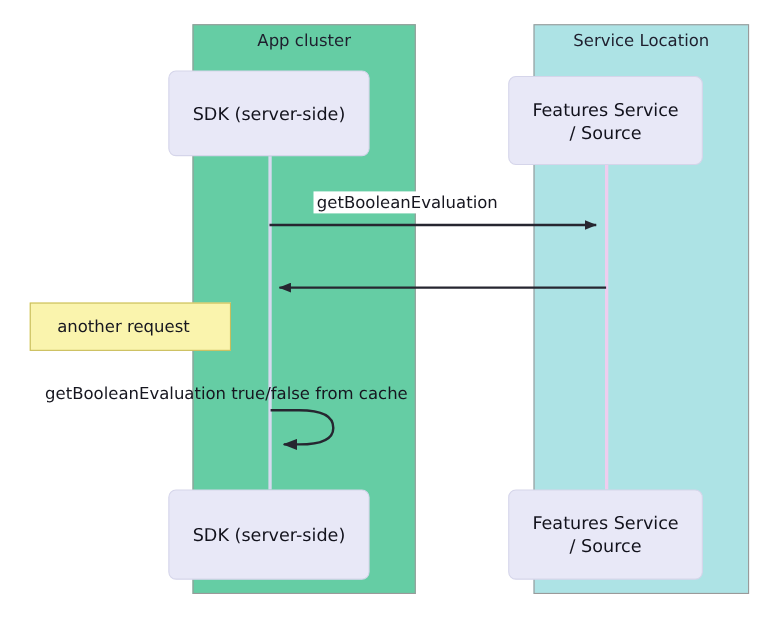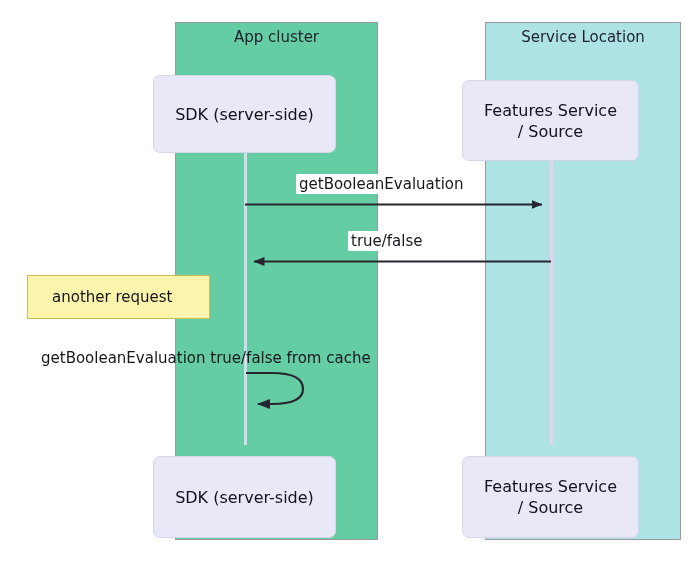--- a/index.html
+++ b/index.html
@@ -83,21 +83,20 @@
     border: 1px solid #d5d5ea;
     border-radius: 7px;
     display: flex;
     align-items: center;
     justify-content: center;
     text-align: center;
     font-size: 16px;
     color: #12121c;
     line-height: 21px;
     padding: 4px 6px;
-    margin-top: 11px;
   }
   .participant.sdk-top {
     left: 153px;
     top: 64px;
     width: 183px;
     height: 78px;
   }
   .participant.sdk-bottom {
     left: 153px;
     top: 445px;
@@ -124,21 +123,21 @@
   .msg-label {
     position: absolute;
     font-size: 15px;
     color: #16161f;
     line-height: 18px;
     white-space: nowrap;
     background: #ffffff;
     padding: 1px 3px;
   }
   .msg-label.label-request {
-    left: 296px;
+    left: 285px;
     top: 174px;
   }
   .msg-label.label-response {
     left: 348px;
     top: 231px;
   }
   .msg-label.label-self {
     left: 41px;
     top: 349px;
     background: transparent;
@@ -222,21 +221,20 @@
     <line x1="245" y1="204.5" x2="542" y2="204.5" stroke="#262630" stroke-width="2.2" marker-end="url(#arrow-right)"></line>
 
     <line x1="551" y1="261.5" x2="254" y2="261.5" stroke="#262630" stroke-width="2.2" marker-end="url(#arrow-left)"></line>
 
     <path d="M246,373 L272,373 C300,373 303,383 303,389
              C303,396 298,404 272,404 L258,404" fill="none" stroke="#262630" stroke-width="2.2" marker-end="url(#arrow-loop)"></path>
   </svg>
 
   <div class="msg-label label-request">getBooleanEvaluation</div>
 
-  <div class="msg-label label-response">true/false</div>
 
   <div class="msg-label label-self">getBooleanEvaluation true/false from cache</div>
 
   <div class="note-box">
     <span>another request</span>
   </div>
 
 </div>
 
 </body></html>

